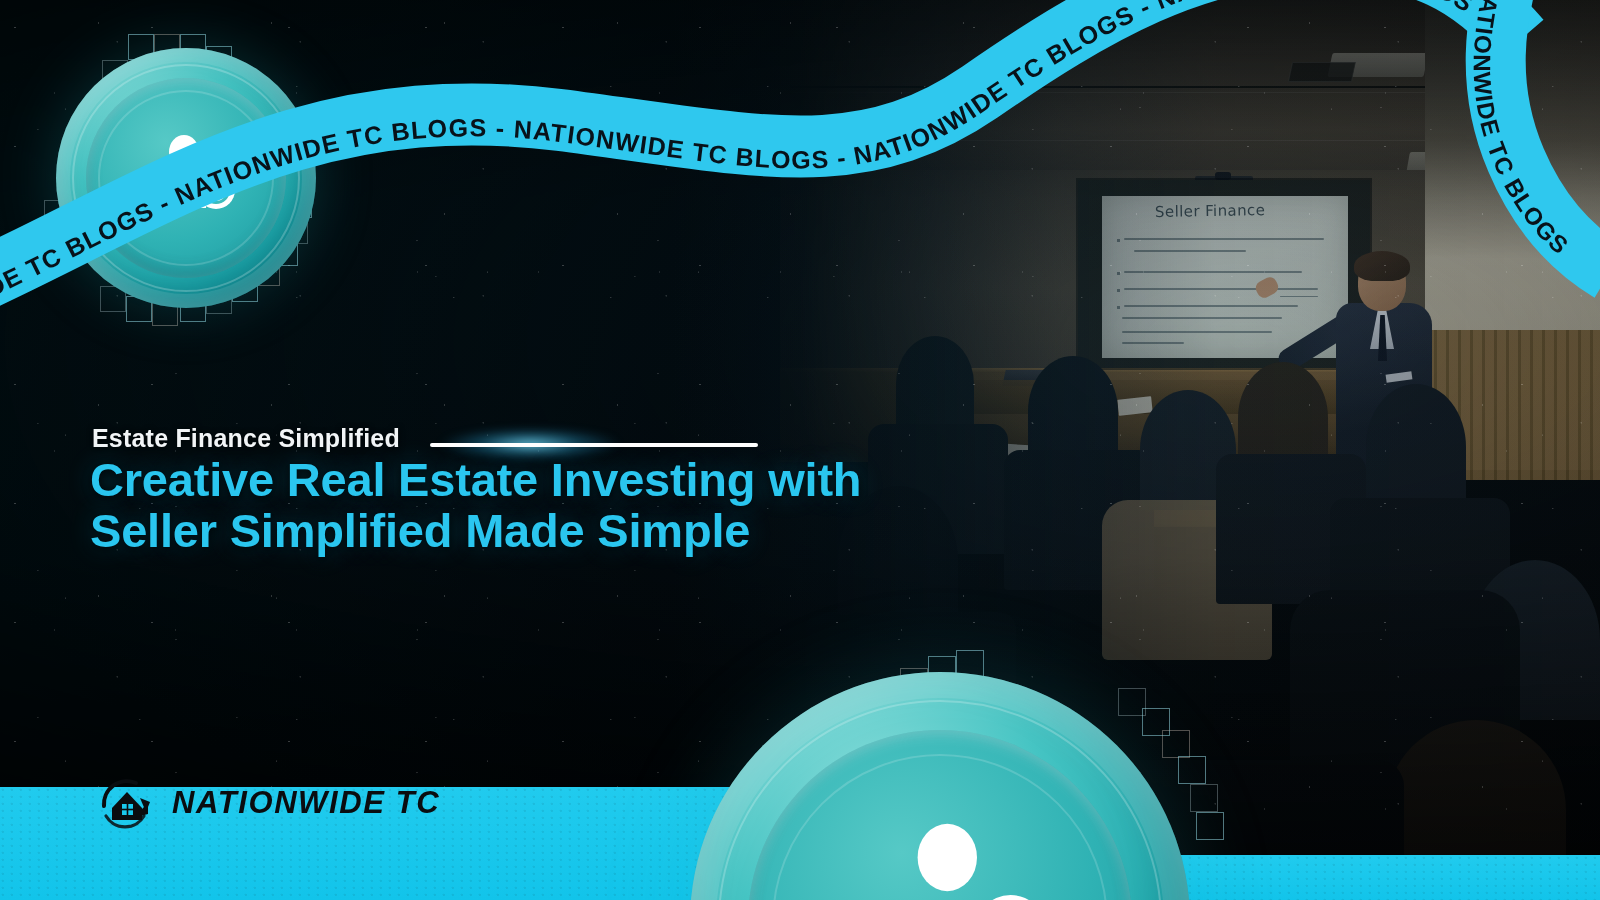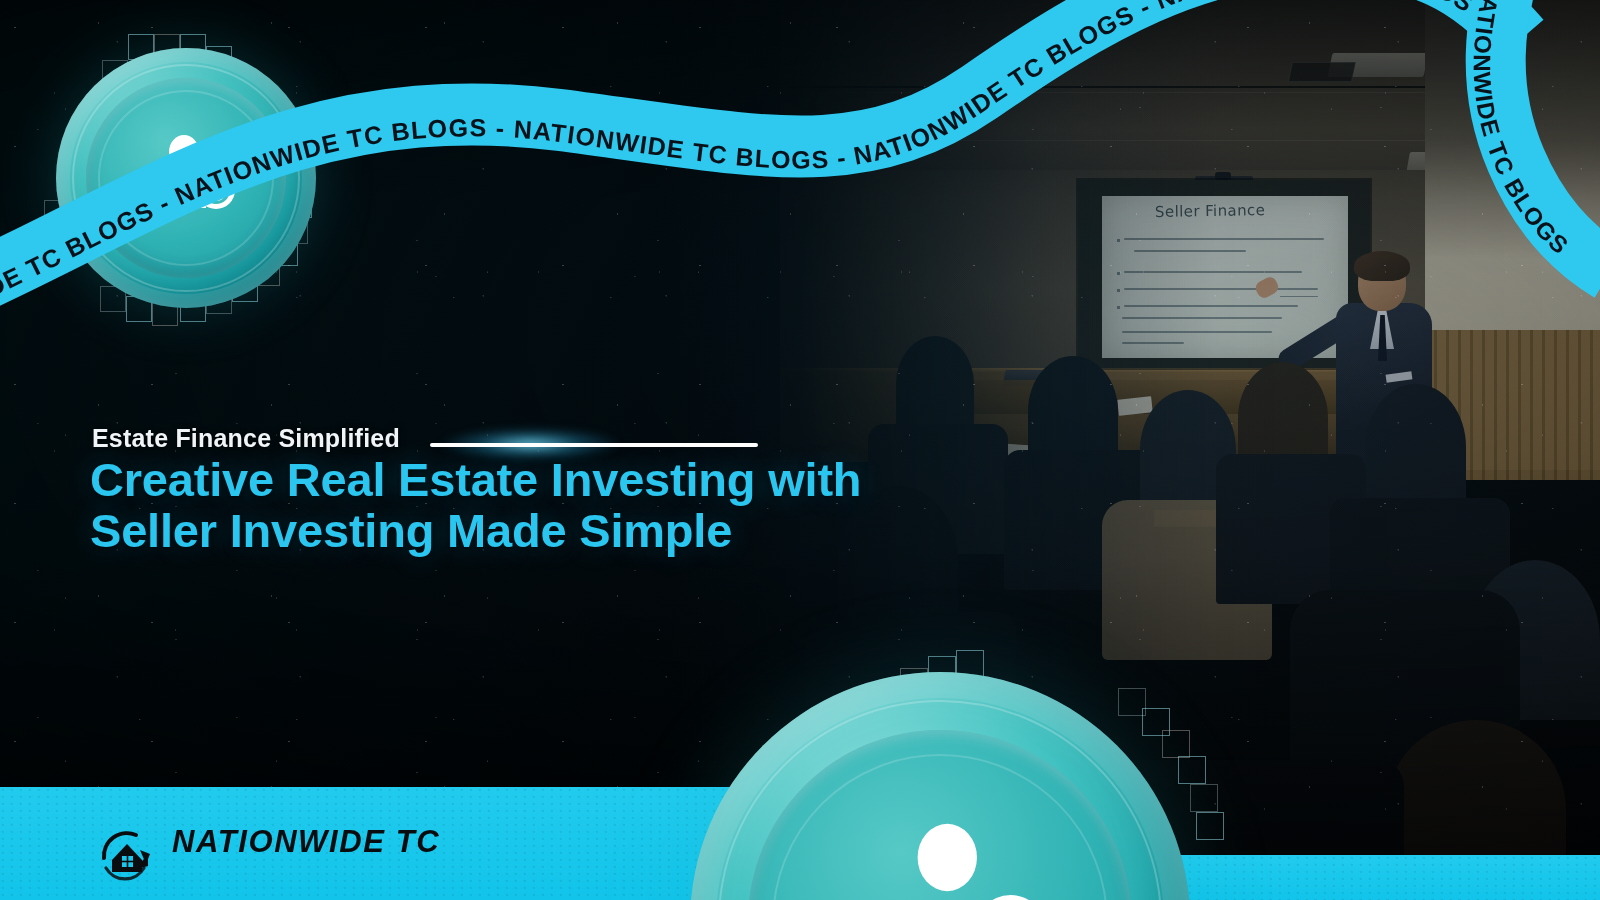--- a/index.html
+++ b/index.html
@@ -272,21 +272,21 @@
     position:absolute;left:836px;top:855px;width:764px;height:45px;
     background:linear-gradient(180deg,#21cbee 0%,#12c4ea 100%);
   }
   .footer-noise{
     position:absolute;inset:0;opacity:.12;
     background-image:radial-gradient(circle at 30% 40%, rgba(0,0,0,.6) 0 1px, transparent 1.4px);
     background-size:9px 7px;
     pointer-events:none;
   }
   .logo{
-    position:absolute;left:96px;top:824px;height:62px;display:flex;gap:14px;
+    position:absolute;left:96px;top:772px;height:62px;display:flex;align-items:center;gap:14px;
   }
   .logo-mark{position:relative;width:62px;height:62px;}
   .logo-text{
     font-size:31px;font-weight:800;font-style:italic;color:#0a0d10;
     letter-spacing:1.6px;
     font-family:"Liberation Sans", sans-serif;
     white-space:nowrap;
   }
 </style>
 </head>
@@ -453,21 +453,21 @@
         <textPath href="#ribTextPathR" startOffset="2%">- NATIONWIDE TC BLOGS</textPath>
       </text>
     </svg>
   </div>
 
   <div class="eyebrow">Estate Finance Simplified</div>
   <div class="divider-glow"></div>
   <div class="divider"></div>
   <div class="headline">
     <span class="l">Creative Real Estate Investing with</span>
-    <span class="l">Seller Investing Made Simple</span>
+    <span class="l">Seller Simplified Made Simple</span>
   </div>
 
   <div class="footer-left">
     <div class="footer-noise"></div>
   </div>
   <div class="footer-right">
     <div class="footer-noise"></div>
   </div>
 
   <div>

